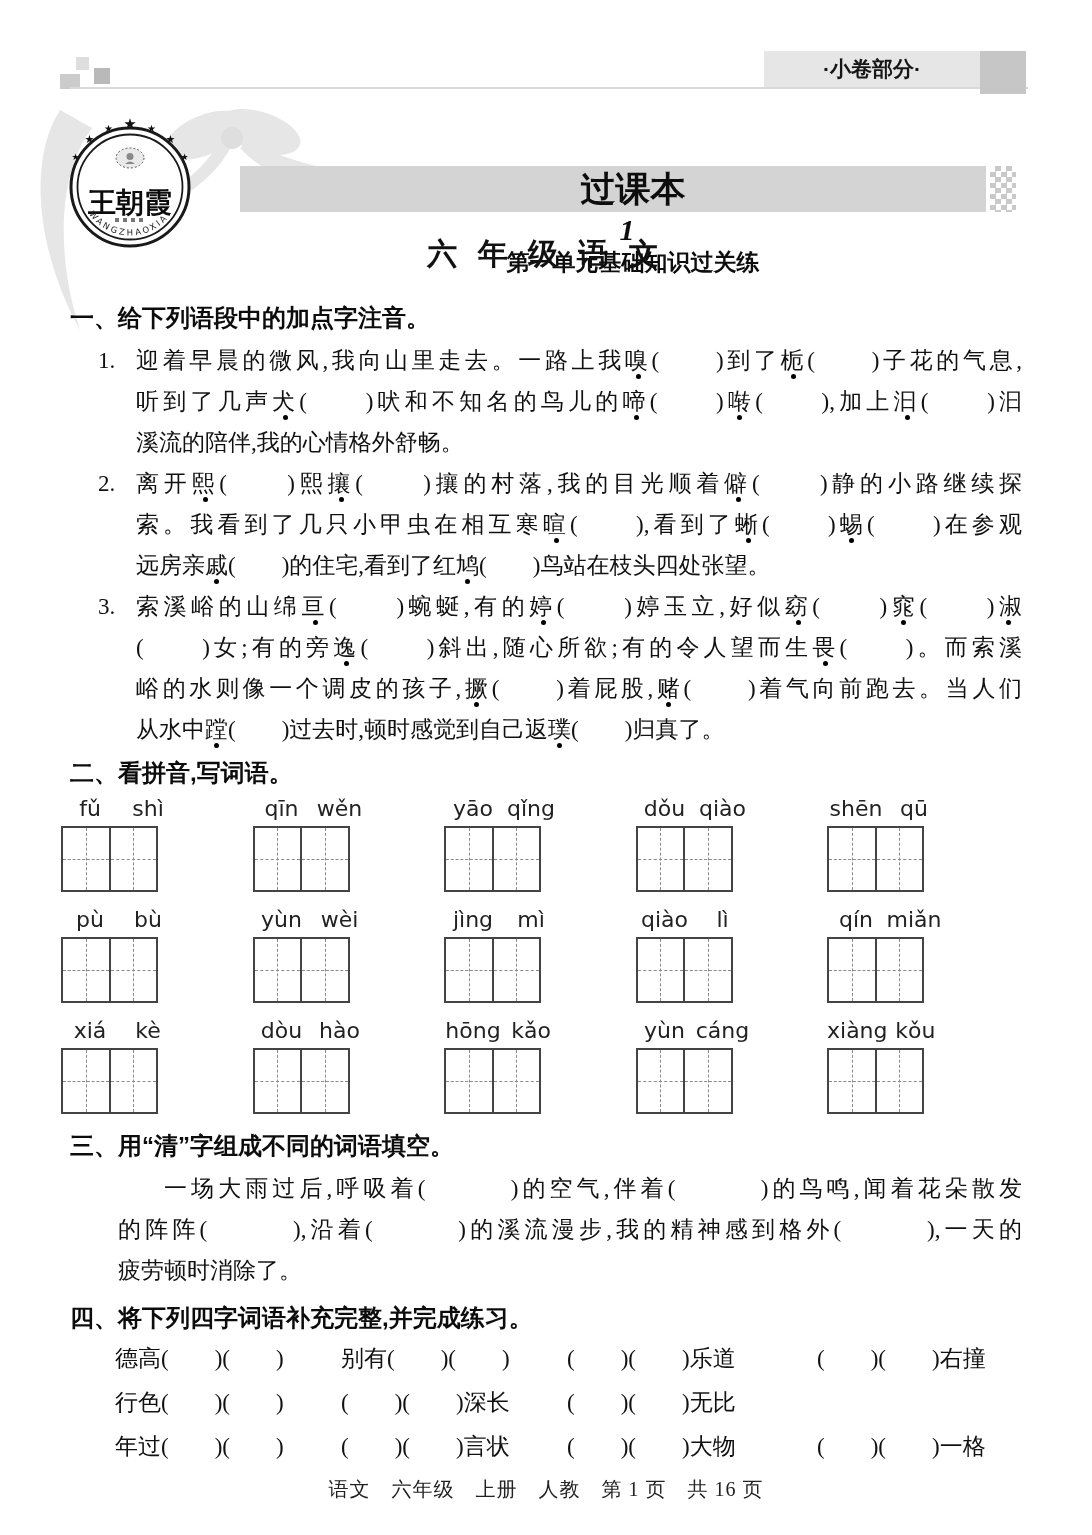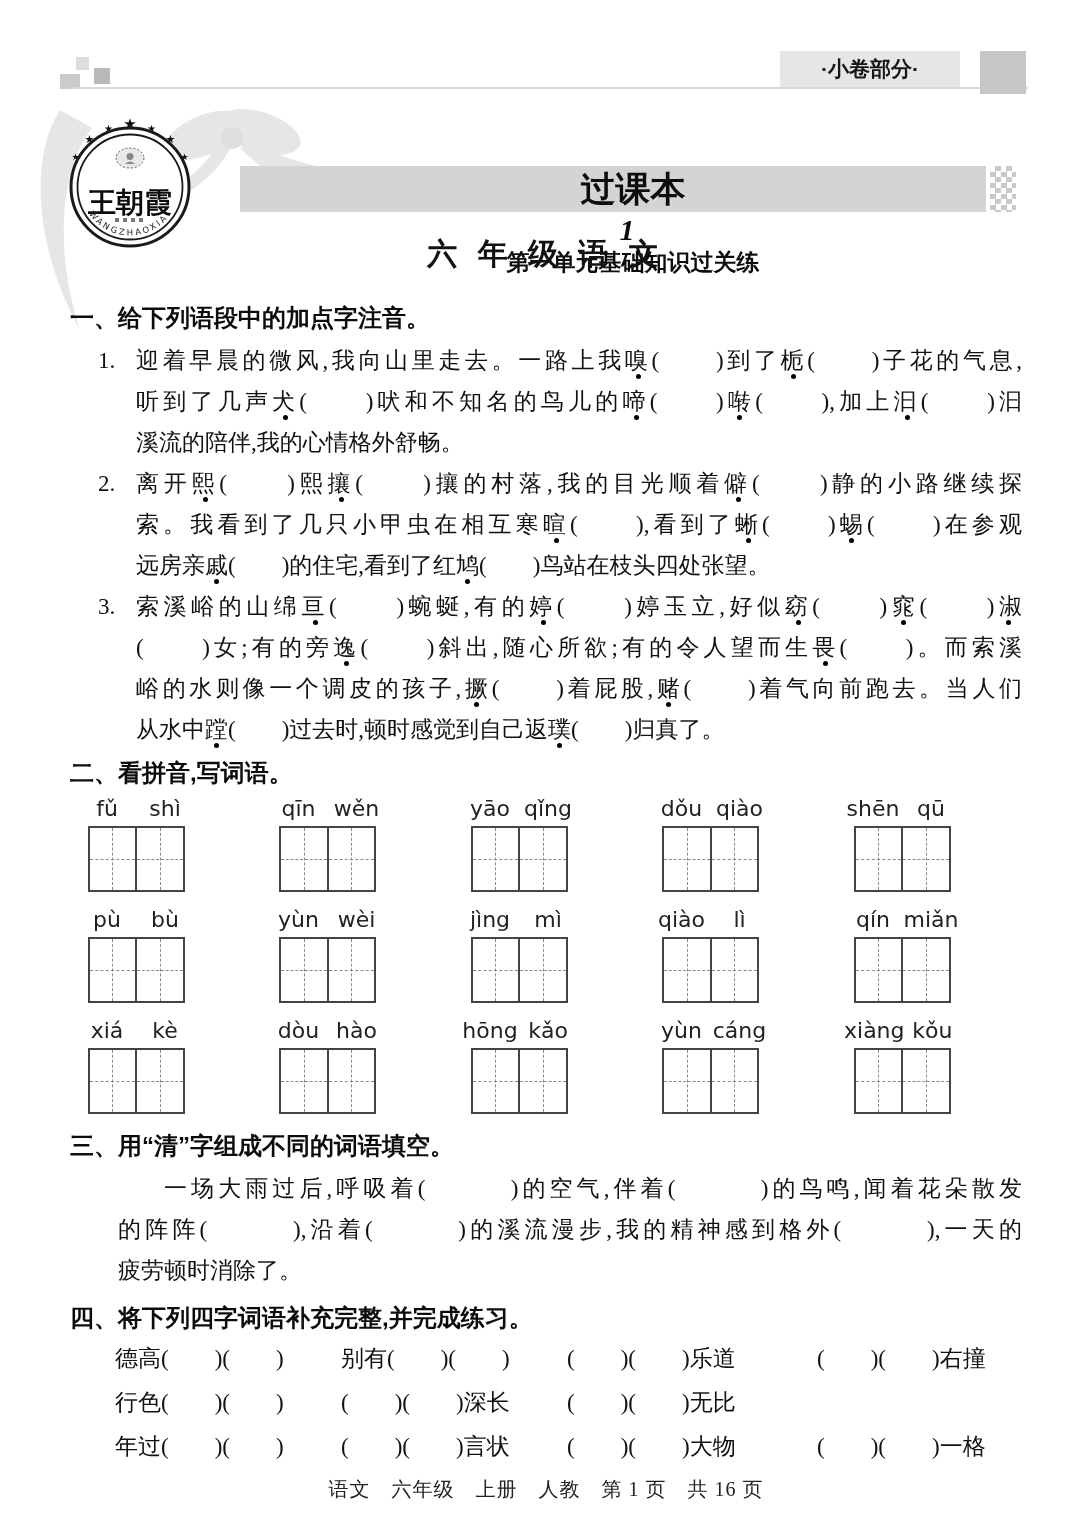--- a/index.html
+++ b/index.html
@@ -4,21 +4,21 @@
 <style>
   html,body{margin:0;padding:0;background:#fff;}
   .page{position:relative;width:1092px;height:1535px;background:#fff;overflow:hidden;color:#111;}
 
   
   .hdr-rule{position:absolute;left:70px;top:87px;width:958px;height:2px;background:#d9d9d9;z-index:1;}
   .sq{position:absolute;z-index:1;}
   .sq1{left:76px;top:57px;width:13px;height:13px;background:#dedede;}
   .sq2{left:94px;top:68px;width:16px;height:16px;background:#b9b9b9;}
   .sq3{left:60px;top:74px;width:20px;height:15px;background:#cbcbcb;}
-  .corner-box{position:absolute;left:780px;top:51px;width:180px;height:36px;background:#e6e6e6;
+  .corner-box{position:absolute;left:764px;top:51px;width:216px;height:36px;background:#e6e6e6;
     display:flex;align-items:center;justify-content:center;
     font:bold 21px "Liberation Sans",sans-serif;color:#161616;z-index:1;}
   .corner-sq{position:absolute;left:980px;top:51px;width:46px;height:43px;background:#c6c6c6;z-index:1;}
 
   .ribbon{position:absolute;left:0;top:90px;z-index:0;}
   .logo{position:absolute;left:55px;top:112px;z-index:2;}
 
   .banner{position:absolute;left:240px;top:166px;width:746px;height:46px;background:#d4d4d4;
     display:flex;align-items:center;padding-left:40px;box-sizing:border-box;z-index:1;
     font-family:"Liberation Sans",sans-serif;color:#0d0d0d;flex-direction:column;}
@@ -38,21 +38,21 @@
   .q-num{position:absolute;left:28px;top:0;line-height:41px;}
   .q-line{line-height:41px;text-align:justify;}
   .q-line:not(:last-child){text-align-last:justify;}
   .dt{position:relative;}
   .dt::after{content:"";position:absolute;left:50%;margin-left:-2.5px;bottom:-6px;width:5px;height:5px;border-radius:50%;background:#000;}
   #sec1-items{margin-top:5px;}
 
   #sec2-h{margin-top:6px;}
   #pinyin{margin-top:6px;margin-left:-9px;width:916px;}
   .py-row{display:flex;justify-content:space-between;margin-bottom:15px;}
-  .py-col{width:150px;display:flex;flex-direction:column;align-items:center;}
+  .py-col{width:150px;display:flex;flex-direction:column;align-items:flex-start;}
   .py-label{display:flex;width:116px;margin-bottom:5px;font-family:"DejaVu Sans",sans-serif;font-size:22px;color:#222;}
   .py-label span{flex:1;text-align:center;}
   .bp{display:flex;width:97px;height:66px;border:2px solid #444;box-sizing:border-box;background:#fff;}
   .bc{flex:1;position:relative;border-left:2px solid #444;}
   .bc:first-child{border-left:none;}
   .bc::before{content:"";position:absolute;left:50%;top:0;bottom:0;border-left:1px dashed #8a8a8a;}
   .bc::after{content:"";position:absolute;top:50%;left:0;right:0;border-top:1px dashed #8a8a8a;}
 
   #sec3-h{margin-top:10px;}
   #sec3-lines{margin-left:48px;width:904px;margin-top:5px;}

